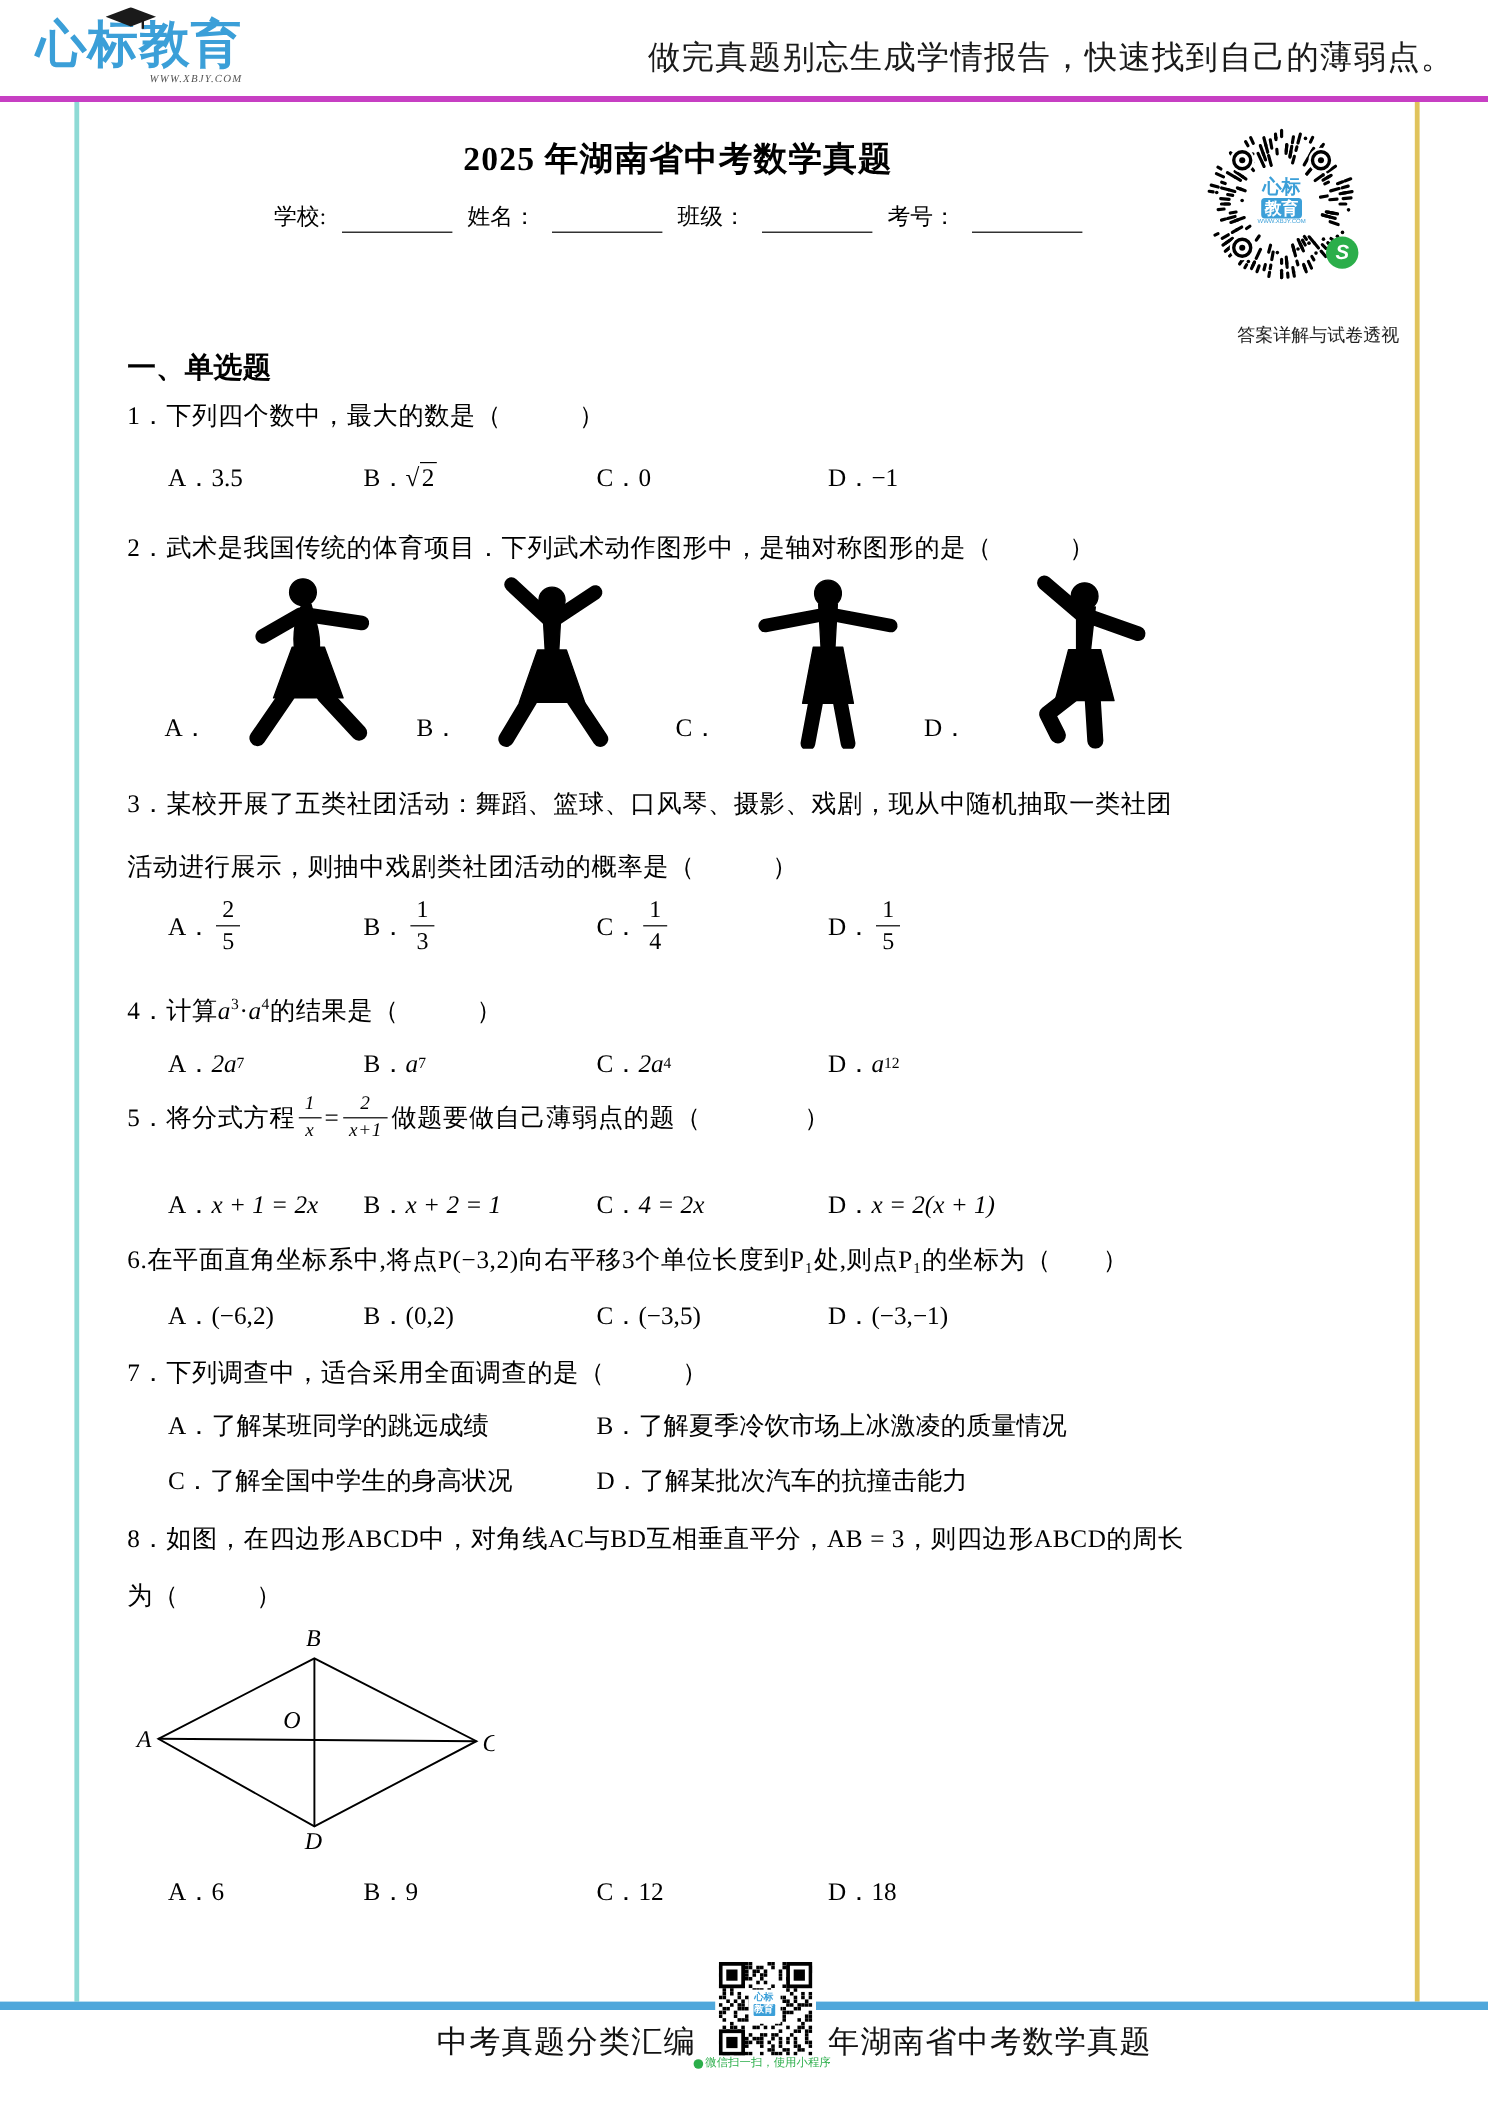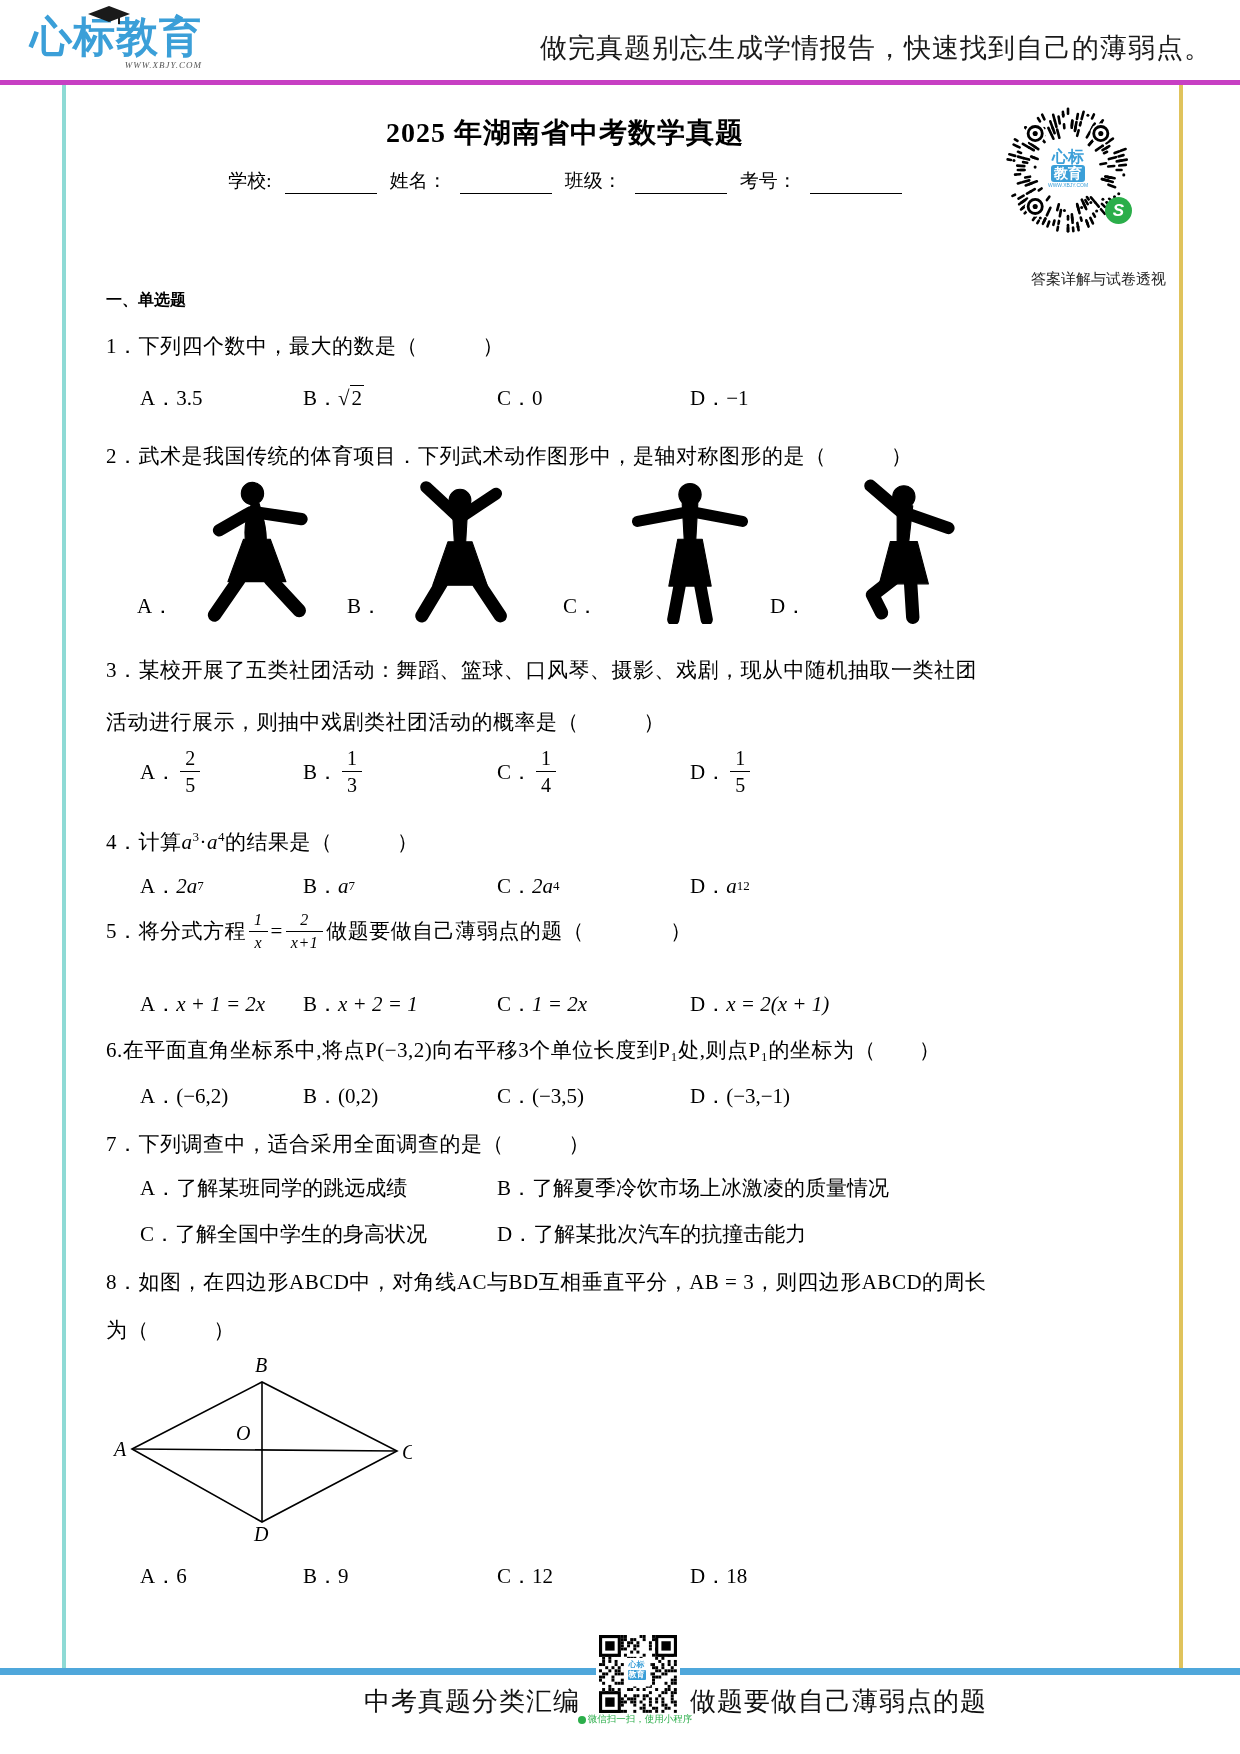--- a/index.html
+++ b/index.html
@@ -10,21 +10,21 @@
   .logo-text{font-family:"Liberation Sans","DejaVu Sans",sans-serif;font-weight:bold;
              font-size:42px;letter-spacing:1px;color:#3B9FD8;line-height:1;}
   .logo-url{font-size:9px;font-style:italic;color:#555;letter-spacing:1px;}
   .slogan{font-size:27px;color:#1a1a1a;letter-spacing:1px;}
   .mline{width:100%;height:5px;}
   
   .frame{border-left:4px solid #8EDAD5;border-right:4px solid #E0C35C;}
   .title{font-size:28px;font-weight:bold;text-align:center;letter-spacing:1px;}
   .info{display:flex;justify-content:center;align-items:flex-end;gap:13px;font-size:19px;}
   .blank{display:inline-block;width:92px;border-bottom:1.6px solid #000;height:22px;}
-  .section{font-family:"Liberation Sans","DejaVu Sans",sans-serif;font-weight:bold;font-size:16px;}
+  .section{font-family:"Liberation Sans","DejaVu Sans",sans-serif;font-weight:bold;font-size:24px;}
   .stem{font-size:21px;letter-spacing:.5px;line-height:1.55;}
   .opts4{display:grid;grid-template-columns:163px 194px 193px auto;font-size:21px;}
   .opts2{display:grid;grid-template-columns:357px auto;font-size:21px;}
   .opt{display:flex;align-items:center;}
   .math{font-style:italic;}
   sup{font-size:13px;}
   i{font-family:"Liberation Serif","DejaVu Serif",serif;}
   .frac{display:inline-flex;flex-direction:column;text-align:center;line-height:1;vertical-align:middle;}
   .frac .num{padding:0 5px 3px;}
   .frac .den{border-top:1.6px solid #000;padding:3px 5px 0;}
@@ -402,21 +402,21 @@
     <div class="opt">
       <span>A．</span>
       <span class="math">x + 1 = 2x</span>
     </div>
     <div class="opt">
       <span>B．</span>
       <span class="math">x + 2 = 1</span>
     </div>
     <div class="opt">
       <span>C．</span>
-      <span class="math">1 = 2x</span>
+      <span class="math">4 = 2x</span>
     </div>
     <div class="opt">
       <span>D．</span>
       <span class="math">x = 2(x + 1)</span>
     </div>
   </div>
 
   <div class="abs stem" style="left:106px;top:1034px;width:1020px;">6.在平面直角坐标系中,将点P(−3,2)向右平移3个单位长度到P₁处,则点P₁的坐标为（　　）</div>
   <div class="abs opts4" style="left:140px;top:1082px;width:990px;">
     <div class="opt">
@@ -487,21 +487,21 @@
       <span>12</span>
     </div>
     <div class="opt">
       <span>D．</span>
       <span>18</span>
     </div>
   </div>
 
   <div class="abs fline" style="left:0;top:1668px;"></div>
   <div class="abs ftext" style="left:0;top:1684px;width:580px;text-align:right;">中考真题分类汇编</div>
-  <div class="abs ftext" style="left:690px;top:1684px;">做题要做自己薄弱点的题</div>
+  <div class="abs ftext" style="left:690px;top:1684px;">年湖南省中考数学真题</div>
   <div class="abs fqr" style="left:596px;top:1632px;width:78px;height:78px;">
     <svg id="fqr-svg" width="78" height="78" viewBox="0 0 100 100" fill="#000">
         <rect x="4" y="0" width="3.8" height="3.8"></rect>
         <rect x="8" y="0" width="3.8" height="3.8"></rect>
         <rect x="12" y="0" width="3.8" height="3.8"></rect>
         <rect x="16" y="0" width="3.8" height="3.8"></rect>
         <rect x="28" y="0" width="3.8" height="3.8"></rect>
         <rect x="32" y="0" width="3.8" height="3.8"></rect>
         <rect x="52" y="0" width="3.8" height="3.8"></rect>
         <rect x="56" y="0" width="3.8" height="3.8"></rect>

